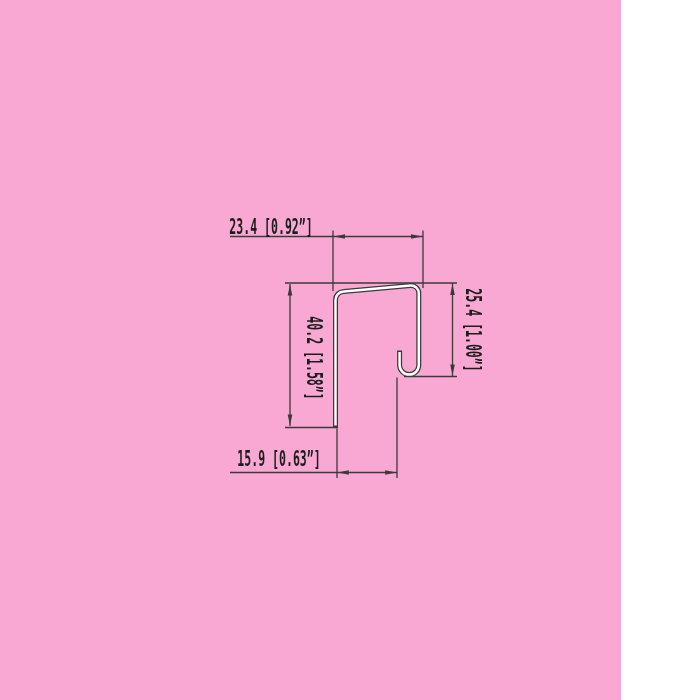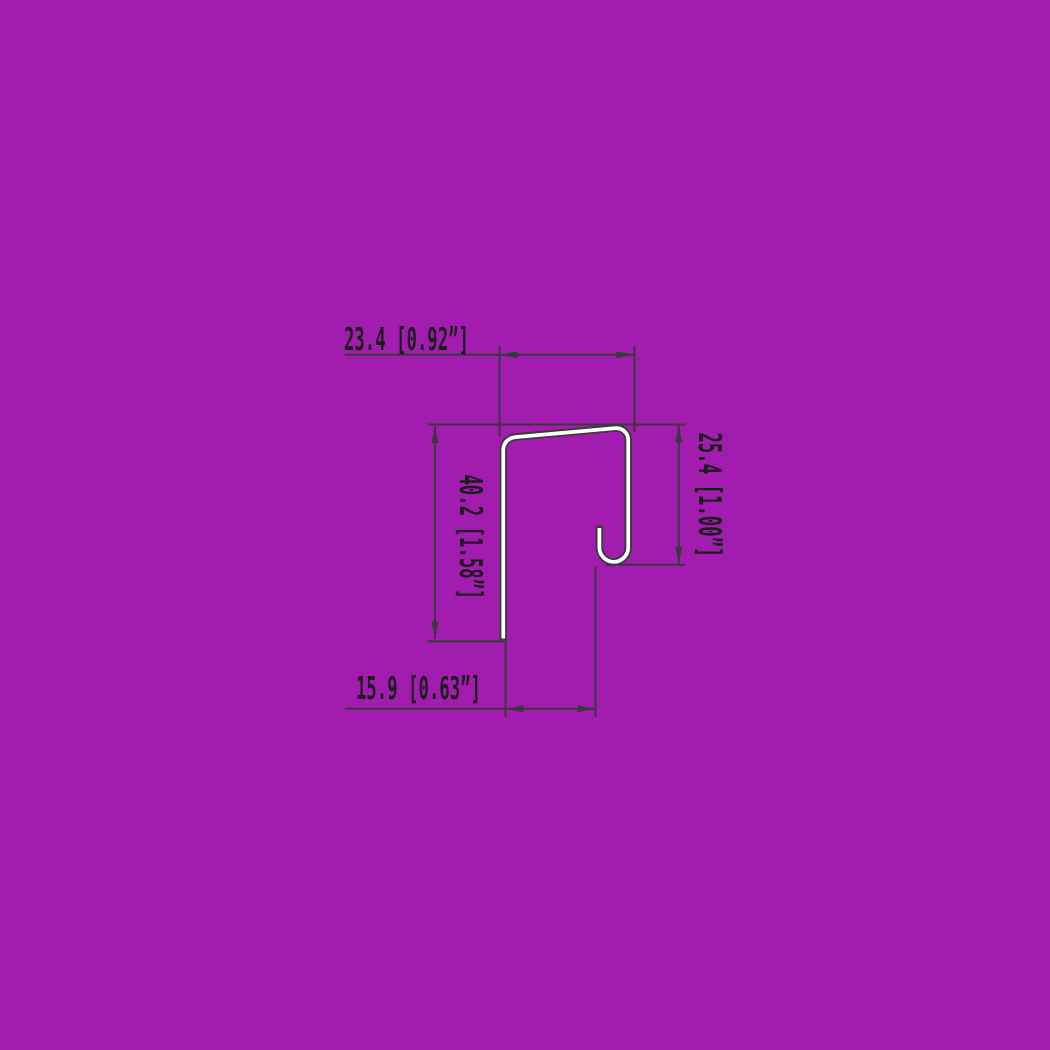--- a/index.html
+++ b/index.html
@@ -2,23 +2,23 @@
 <html><head>
 <meta charset="utf-8">
 <style>
   html, body {
     margin: 0;
     padding: 0;
     background: #ffffff;
   }
   #canvas {
     position: relative;
-    width: 700px;
+    width: 621px;
     height: 700px;
-    background: #a21caf;
+    background: #f9a8d4;
     overflow: hidden;
   }
   svg {
     display: block;
   }
   text.dim-label {
     font-family: "DejaVu Sans Mono", "Liberation Mono", monospace;
     font-size: 21px;
     font-weight: bold;
   }

